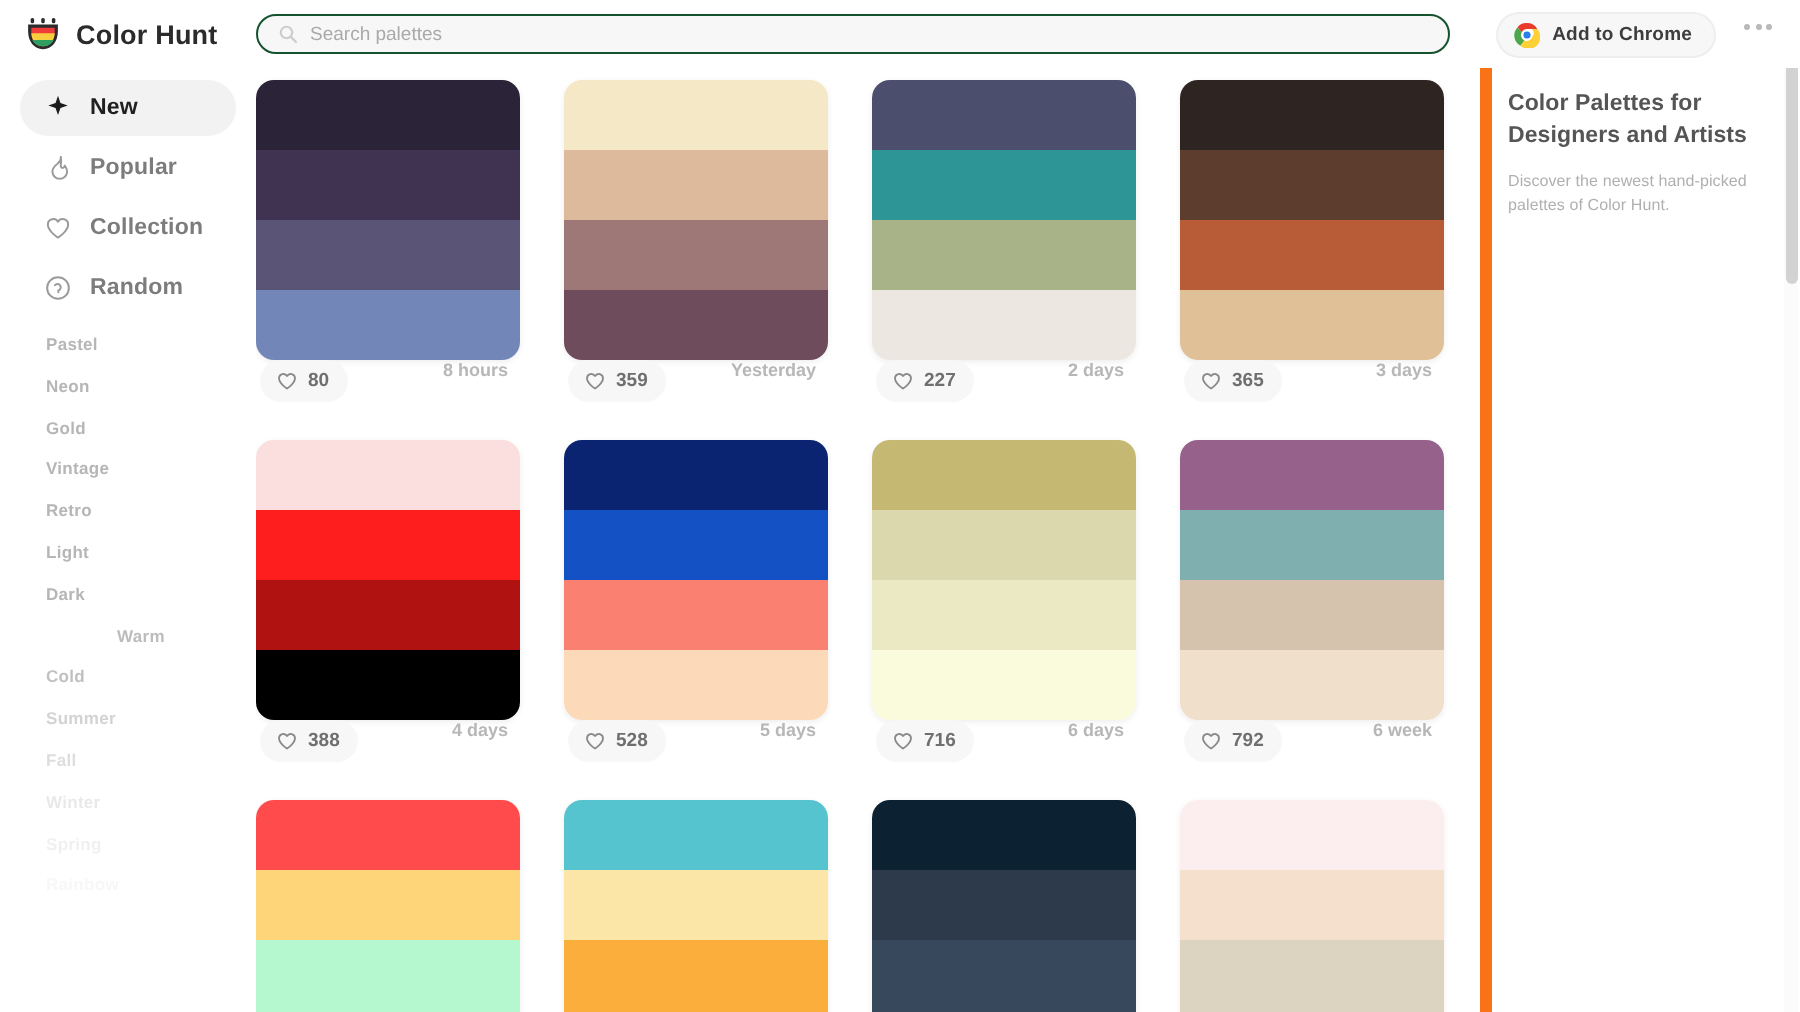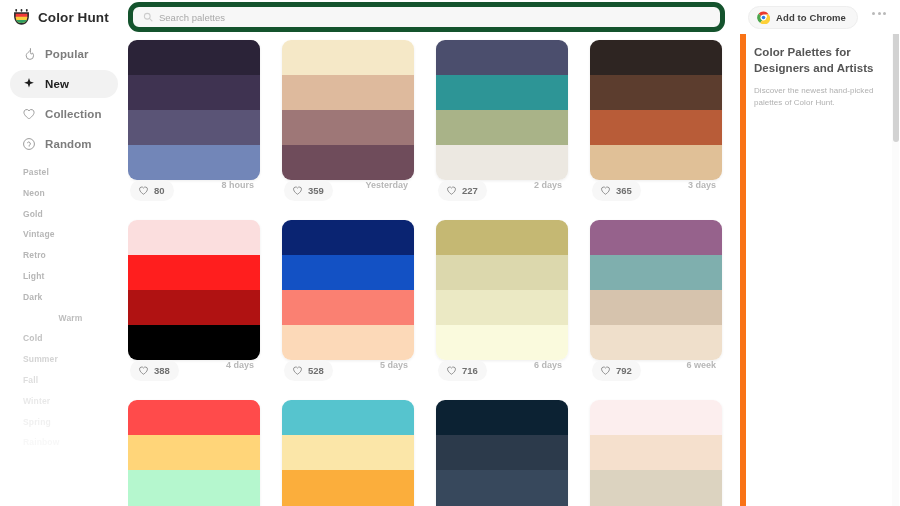--- a/index.html
+++ b/index.html
@@ -20,22 +20,22 @@
     position: relative; z-index: 5;
   }
   .brand { display: flex; align-items: center; gap: 7px; width: 128px; padding-left: 12px; }
   .logo-mark { width: 19px; height: 19px; display: block; }
   .brand-name {
     font-size: 13.5px; font-weight: bold; color: #2b2b2b; letter-spacing: .1px;
   }
   .search-wrap { flex: 1; display: flex; align-items: center; padding-right: 14px; }
   .searchbox {
     flex: 1; max-width: 597px;
-    height: 30px; border-radius: 11px;
-    background: #f7f7f7; border: 5px solid #14532d;
+    height: 20px; border-radius: 11px;
+    background: #f7f7f7; border: 1px solid #14532d;
     display: flex; align-items: center; gap: 6px; padding: 0 10px;
   }
   .search-ico { width: 10px; height: 10px; flex: 0 0 10px; opacity: .45; }
   .search-input {
     border: 0; outline: 0; background: transparent;
     font-family: "Liberation Sans", sans-serif;
     font-size: 9.5px; color: #8d8d8d; width: 100%;
   }
   .search-input::placeholder { color: #a9a9a9; }
   .topbar-right { display: flex; align-items: flex-start; gap: 10px; padding-right: 10px; }
@@ -180,31 +180,31 @@
         <i></i>
         <i></i>
       </div>
     </div>
   </div>
 
   <div class="body">
 
     <div class="sidebar">
       <div id="nav-list">
+          <div class="nav-item active">
+            <svg class="nav-ico" viewBox="0 0 24 24">
+              <path d="M12 1.5l2.1 6.2 6.2 2.1-6.2 2.1-2.1 6.2-2.1-6.2L3.7 9.8l6.2-2.1z" fill="#1b1b1b"></path>
+            </svg>
+            <span class="nav-label">New</span>
+          </div>
           <div class="nav-item">
             <svg class="nav-ico" viewBox="0 0 24 24">
               <path d="M14.5 2.5c.4 3-1.2 4.3-2.9 5.8C9.4 10 7.2 11.9 7.2 15a6.3 6.3 0 0 0 12.6 0c0-2.2-1-3.7-2-5-.2 1.1-.9 1.9-1.8 1.9-1.3 0-1.9-1.2-1.6-2.8.4-2.4.3-4.8 0-6.6z" fill="none" stroke="#9b9b9b" stroke-width="1.7" stroke-linejoin="round"></path>
             </svg>
             <span class="nav-label">Popular</span>
-          </div>
-          <div class="nav-item active">
-            <svg class="nav-ico" viewBox="0 0 24 24">
-              <path d="M12 1.5l2.1 6.2 6.2 2.1-6.2 2.1-2.1 6.2-2.1-6.2L3.7 9.8l6.2-2.1z" fill="#1b1b1b"></path>
-            </svg>
-            <span class="nav-label">New</span>
           </div>
           <div class="nav-item">
             <svg class="nav-ico" viewBox="0 0 24 24">
               <path d="M12 20.2S3.3 14.9 3.3 9.1a4.7 4.7 0 0 1 8.7-2.5 4.7 4.7 0 0 1 8.7 2.5c0 5.8-8.7 11.1-8.7 11.1z" fill="none" stroke="#9b9b9b" stroke-width="1.7" stroke-linejoin="round"></path>
             </svg>
             <span class="nav-label">Collection</span>
           </div>
           <div class="nav-item">
             <svg class="nav-ico" viewBox="0 0 24 24">
               <circle cx="12" cy="12" r="9.3" fill="none" stroke="#9b9b9b" stroke-width="1.7"></circle>

